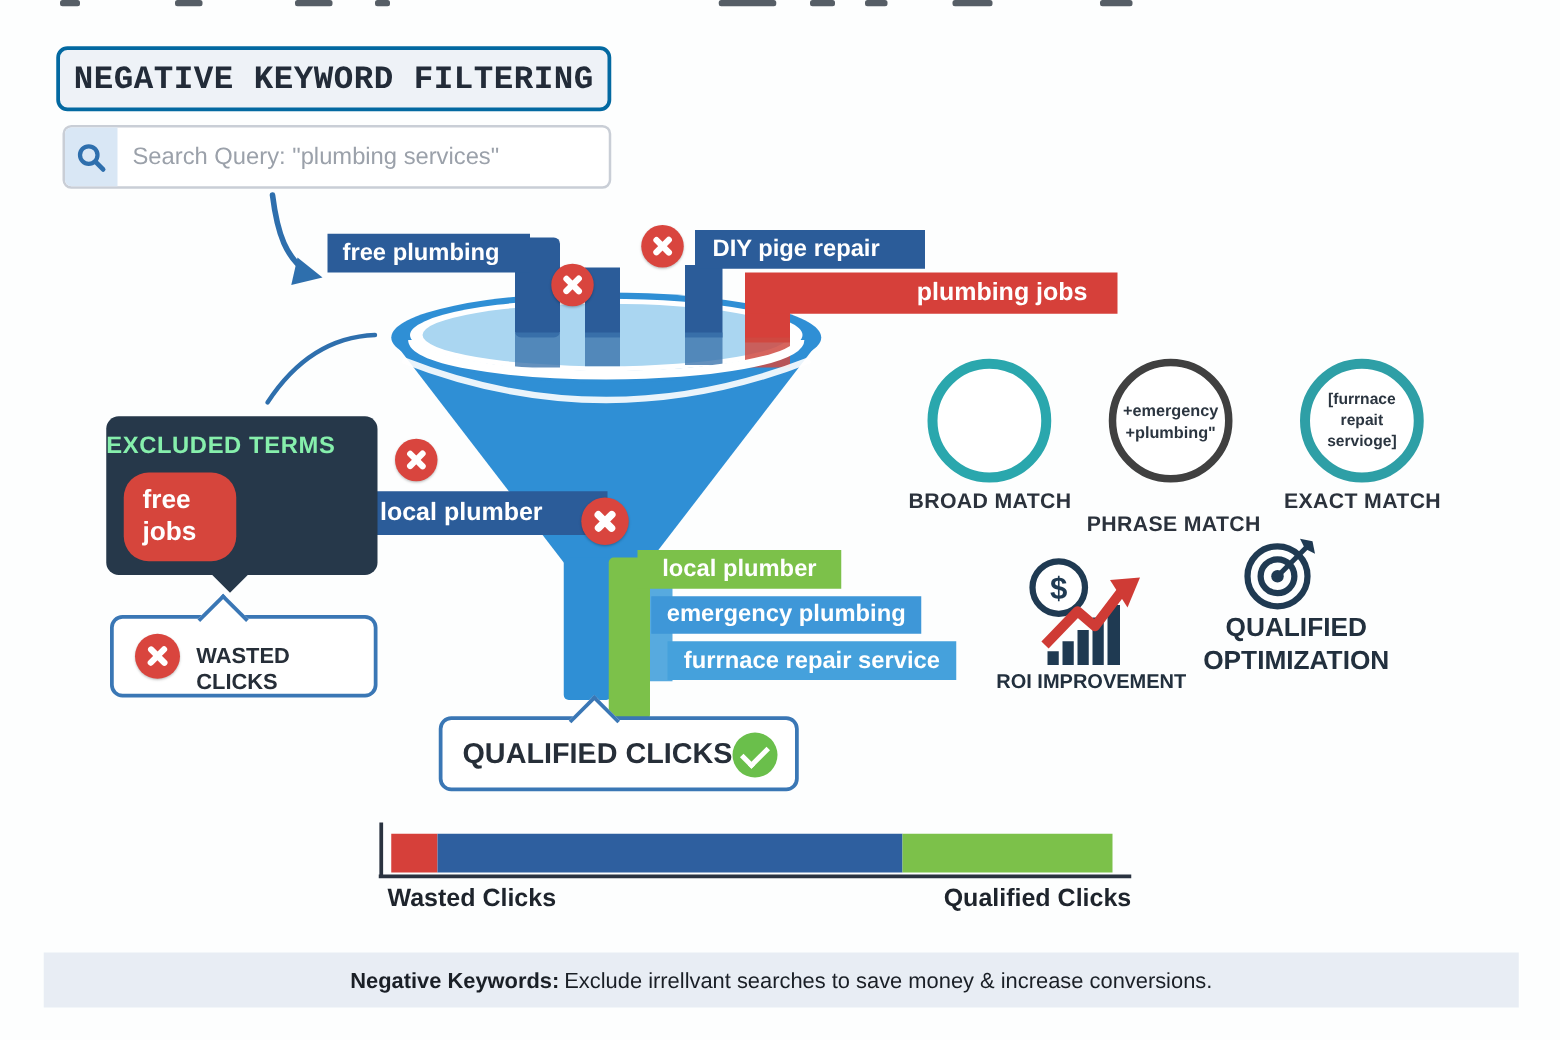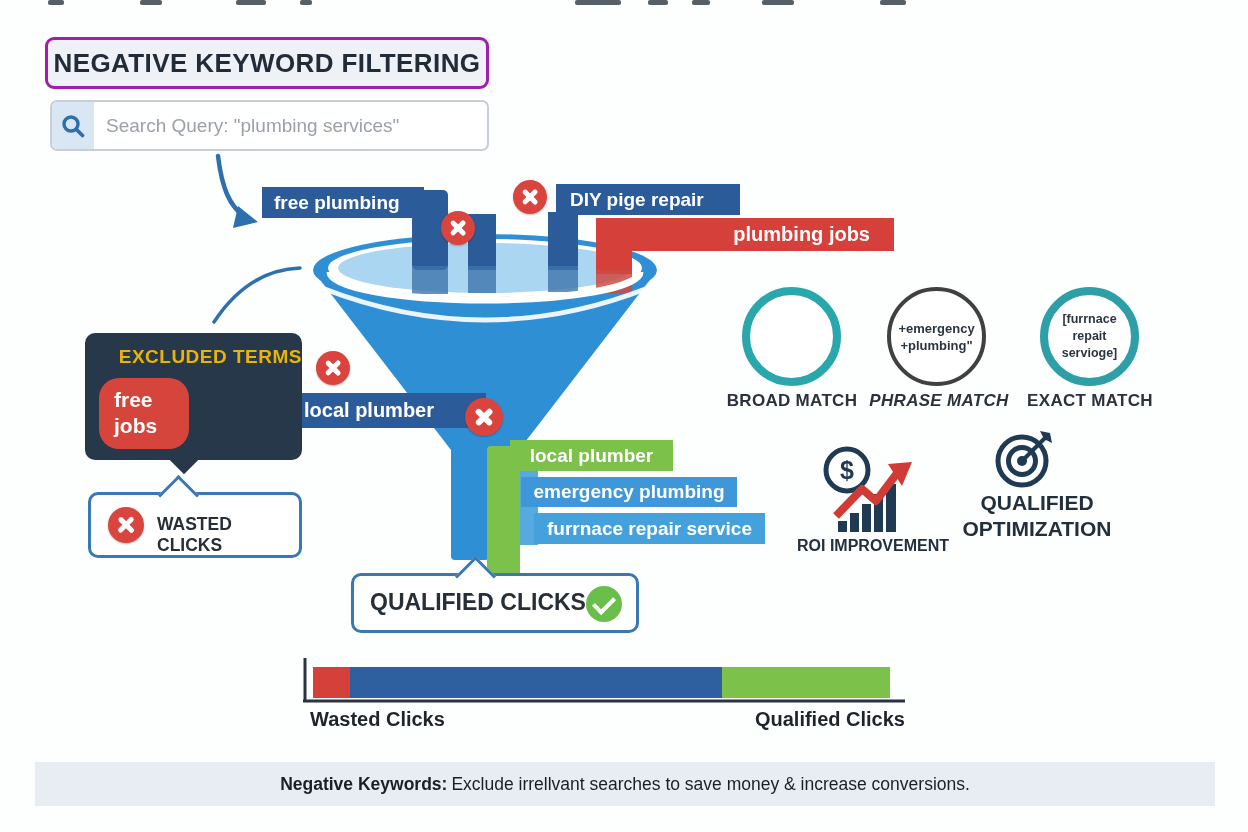--- a/index.html
+++ b/index.html
@@ -2,22 +2,22 @@
 <html><head>
 <meta charset="utf-8">
 <style>
   html,body{margin:0;padding:0;background:#ffffff;}
   #stage{position:relative;width:1248px;height:832px;background:#fdfefe;overflow:hidden;
          font-family:"Liberation Sans",sans-serif;}
   .abs{position:absolute;}
   .smudge{position:absolute;top:0;height:5px;background:#2c3640;opacity:.8;border-radius:2px;}
 
   
-  .title-box{left:45px;top:37px;width:438px;height:46px;border:3px solid #a21caf;border-radius:9px;
-    background:#eef2f7;display:flex;align-items:center;justify-content:center;}
+  .title-box{left:45px;top:37px;width:438px;height:46px;border:3px solid #0369a1;border-radius:9px;
+    background:#eef2f7;display:flex;align-items:center;justify-content:center;font-family:Liberation Mono, monospace;}
   .title-box span{font-size:26px;font-weight:800;color:#222b38;letter-spacing:.4px;}
   .search-bar{left:50px;top:100px;width:435px;height:47px;background:#fff;border:2px solid #c9ced6;
     border-radius:7px;display:flex;align-items:center;}
   .search-icon-wrap{width:42px;height:100%;background:#d9e7f5;border-radius:5px 0 0 5px;
     display:flex;align-items:center;justify-content:center;}
   .search-bar input{border:none;outline:none;background:transparent;flex:1;height:100%;
     font-size:19px;color:#6b7280;padding:0 12px;font-family:"Liberation Sans",sans-serif;}
   .search-bar input::placeholder{color:#9ba1aa;opacity:1;}
 
   
@@ -37,39 +37,39 @@
     background:#fff;border-radius:3px;}
   .xc::before{transform:translate(-50%,-50%) rotate(45deg);}
   .xc::after{transform:translate(-50%,-50%) rotate(-45deg);}
   .check{border-radius:50%;background:#6abf4b;z-index:6;}
   .check::after{content:'';position:absolute;left:50%;top:46%;width:17px;height:9px;
     border-left:4px solid #fff;border-bottom:4px solid #fff;
     transform:translate(-50%,-50%) rotate(-45deg);}
 
   
   .excl-box{left:85px;top:333px;width:217px;height:127px;background:#26384a;border-radius:10px;z-index:2;}
-  .excl-title{position:absolute;left:0;top:13px;width:100%;text-align:right;color:#eab308;
+  .excl-title{position:absolute;left:0;top:13px;width:100%;text-align:left;color:#86efac;
     font-size:19px;font-weight:800;letter-spacing:.5px;}
   .excl-red{position:absolute;left:14px;top:45px;width:90px;height:71px;background:#d6453c;border-radius:20px;
     color:#fff;font-weight:800;font-size:21px;line-height:26px;padding:9px 0 0 15px;box-sizing:border-box;}
   .excl-pointer{left:169px;top:438px;width:30px;height:30px;background:#26384a;transform:rotate(45deg);z-index:1;}
 
   
   .callout{background:#fff;border:3px solid #3a77b5;border-radius:10px;z-index:4;}
   .callout-wasted{left:88px;top:492px;width:208px;height:60px;}
   .callout-qualified{left:351px;top:573px;width:282px;height:54px;}
   .pointer{background:#fff;border-top:3px solid #3a77b5;border-left:3px solid #3a77b5;
     transform:rotate(45deg);z-index:5;}
   .callout-label{position:absolute;color:#262e38;font-weight:800;}
 
   
   .ring{border-radius:50%;background:#fff;box-sizing:border-box;display:flex;flex-direction:column;
     align-items:center;justify-content:center;z-index:2;}
   .ring-broad{left:742px;top:287px;width:99px;height:99px;border:8px solid #2aa7ad;}
-  .ring-phrase{left:887px;top:287px;width:99px;height:99px;border:4px solid #404040;}
+  .ring-phrase{left:887px;top:287px;width:99px;height:99px;border:6px solid #404040;}
   .ring-exact{left:1040px;top:287px;width:99px;height:99px;border:8px solid #2e9fa6;}
   .ring-text{font-size:13px;color:#2b3540;font-weight:600;line-height:17px;text-align:center;}
   .match-label{position:absolute;text-align:center;font-size:17px;font-weight:800;color:#2b323c;letter-spacing:.3px;}
 
   
   .benefit-label{position:absolute;font-weight:800;color:#22303e;text-align:center;}
 
   
   .bar-row{left:313px;top:667px;height:31px;display:flex;}
   .bar-seg{height:100%;}
@@ -249,21 +249,21 @@
   <div class="abs ring ring-broad"></div>
   <div class="abs ring ring-phrase">
     <div class="ring-text">+emergency</div>
     <div class="ring-text">+plumbing"</div>
   </div>
   <div class="abs ring ring-exact">
     <div class="ring-text" style="font-size:12.5px;">[furrnace repait</div>
     <div class="ring-text" style="font-size:12.5px;">servioge]</div>
   </div>
   <div class="match-label" style="left:722px;top:391px;width:140px;">BROAD MATCH</div>
-  <div class="match-label" style="left:866px;top:391px;width:146px;font-style:italic;">PHRASE MATCH</div>
+  <div class="match-label" style="left:866px;top:410px;width:146px;">PHRASE MATCH</div>
   <div class="match-label" style="left:1020px;top:391px;width:140px;">EXACT MATCH</div>
 
   <div class="benefit-label" style="left:788px;top:537px;width:170px;font-size:16px;">ROI IMPROVEMENT</div>
   <div class="benefit-label" style="left:937px;top:490px;width:200px;font-size:21px;line-height:26px;">
     <span>QUALIFIED</span><br>
     <span>OPTIMIZATION</span>
   </div>
 
   <div class="abs bar-row">
     <div class="bar-seg" style="width:37px;background:#d6403a;"></div>

